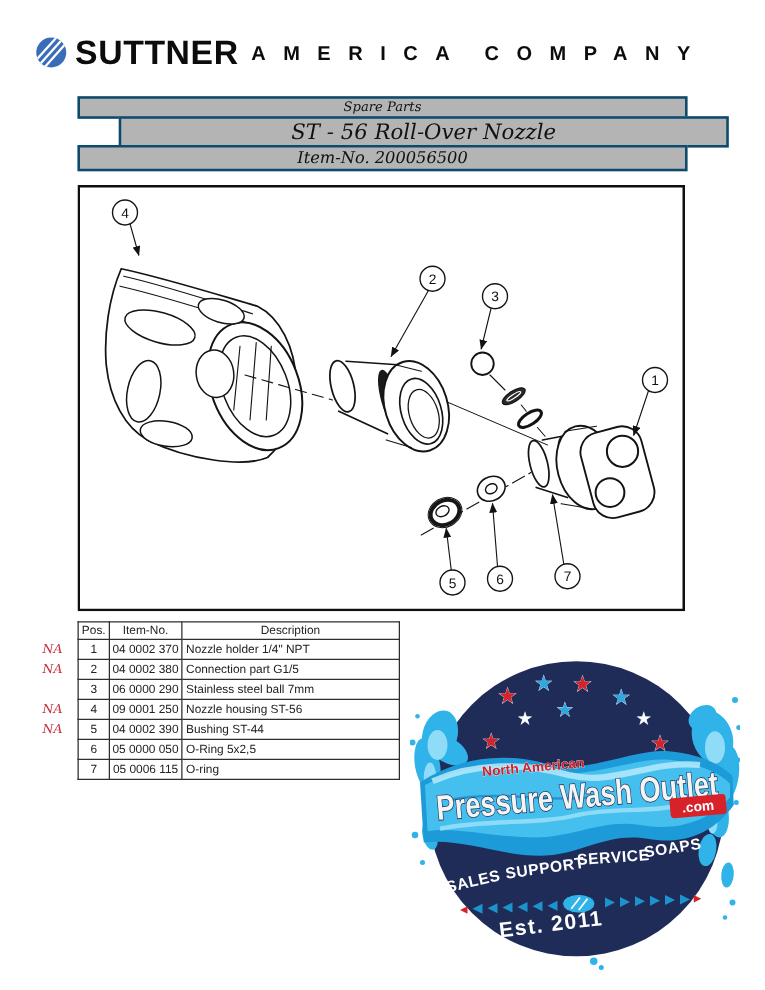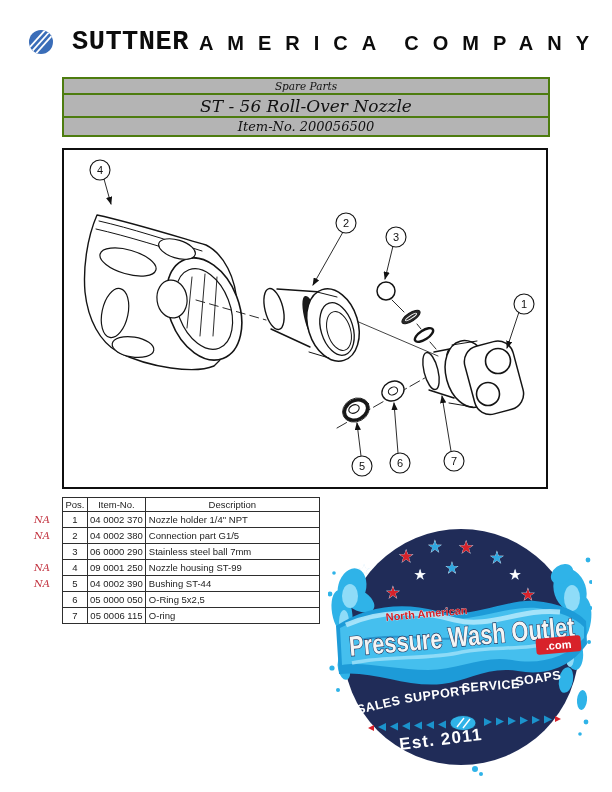--- a/index.html
+++ b/index.html
@@ -1,30 +1,30 @@
 <!DOCTYPE html>
 <html><head>
 <meta charset="utf-8">
 <style>
   html,body{margin:0;padding:0;background:#e8e8e8;}
   .page{position:relative;width:612px;height:792px;background:#ffffff;overflow:hidden;
         font-family:"Liberation Sans",sans-serif;margin:0 auto;}
   
   .brand-row{position:absolute;left:28px;top:26px;height:32px;display:flex;align-items:center;}
-  .brand-name{font-weight:bold;font-size:27px;letter-spacing:.5px;color:#0c0c0c;margin-left:18px;font-family:Liberation Mono, monospace;}
+  .brand-name{font-weight:bold;font-size:27px;letter-spacing:.5px;color:#0c0c0c;margin-left:6px;}
   .brand-words{display:flex;margin-left:10px;margin-top:3px;}
-  .brand-word{font-size:20px;font-weight:bold;color:#0c0c0c;letter-spacing:14px;}
+  .brand-word{font-size:16px;font-weight:bold;color:#0c0c0c;letter-spacing:14px;}
   .brand-word + .brand-word{margin-left:14px;text-align:center;}
   
   .banners{position:absolute;left:62px;top:77px;width:488px;}
-  .banner{box-sizing:border-box;width:100%;background:#b4b4b4;border:2px solid #4d7c0f;
+  .banner{box-sizing:border-box;width:100%;background:#b4b4b4;border:2px solid #0c4a6e;
           display:flex;align-items:center;justify-content:center;
           font-family:"DejaVu Serif",serif;font-style:italic;color:#111;}
   .banner.small{height:18px;font-size:10.5px;}
-  .banner.big{height:25px;font-size:17px;margin-top:-2px;}
+  .banner.big{height:25px;font-size:17px;margin-top:-2px;margin-left:33px;}
   .banner.small2{height:21px;font-size:13px;margin-top:-2px;}
   
   .diagram-wrap{position:absolute;left:62px;top:148px;width:486px;height:341px;}
   svg text{font-family:"Liberation Sans",sans-serif;}
   
   .na-col{position:absolute;left:34px;top:512px;width:26px;}
   .na-slot{height:16px;line-height:16px;
            font-family:"DejaVu Serif",serif;font-style:italic;font-size:10px;color:#c2323f;}
   table.parts{position:absolute;left:62px;top:497px;border-collapse:collapse;
               font-size:9.5px;color:#222;}
@@ -206,21 +206,21 @@
         <td class="c-desc">Connection part G1/5</td>
       </tr>
       <tr>
         <td class="c-pos">3</td>
         <td class="c-item">06 0000 290</td>
         <td class="c-desc">Stainless steel ball 7mm</td>
       </tr>
       <tr>
         <td class="c-pos">4</td>
         <td class="c-item">09 0001 250</td>
-        <td class="c-desc">Nozzle housing ST-99</td>
+        <td class="c-desc">Nozzle housing ST-56</td>
       </tr>
       <tr>
         <td class="c-pos">5</td>
         <td class="c-item">04 0002 390</td>
         <td class="c-desc">Bushing ST-44</td>
       </tr>
       <tr>
         <td class="c-pos">6</td>
         <td class="c-item">05 0000 050</td>
         <td class="c-desc">O-Ring 5x2,5</td>

